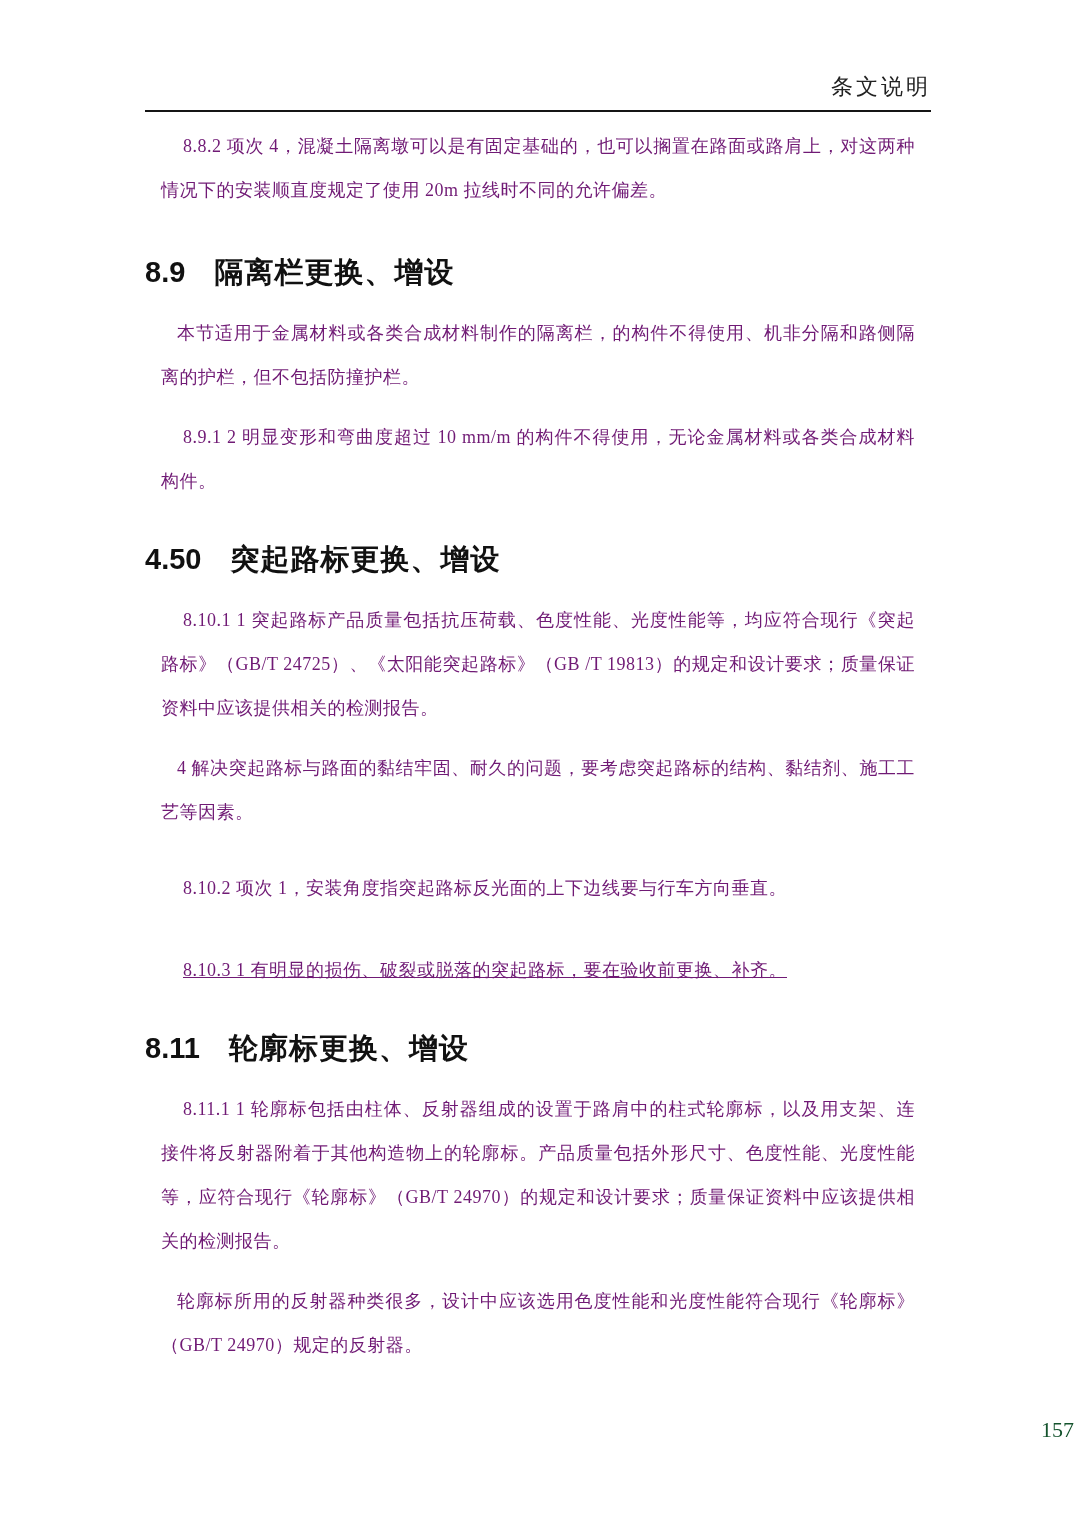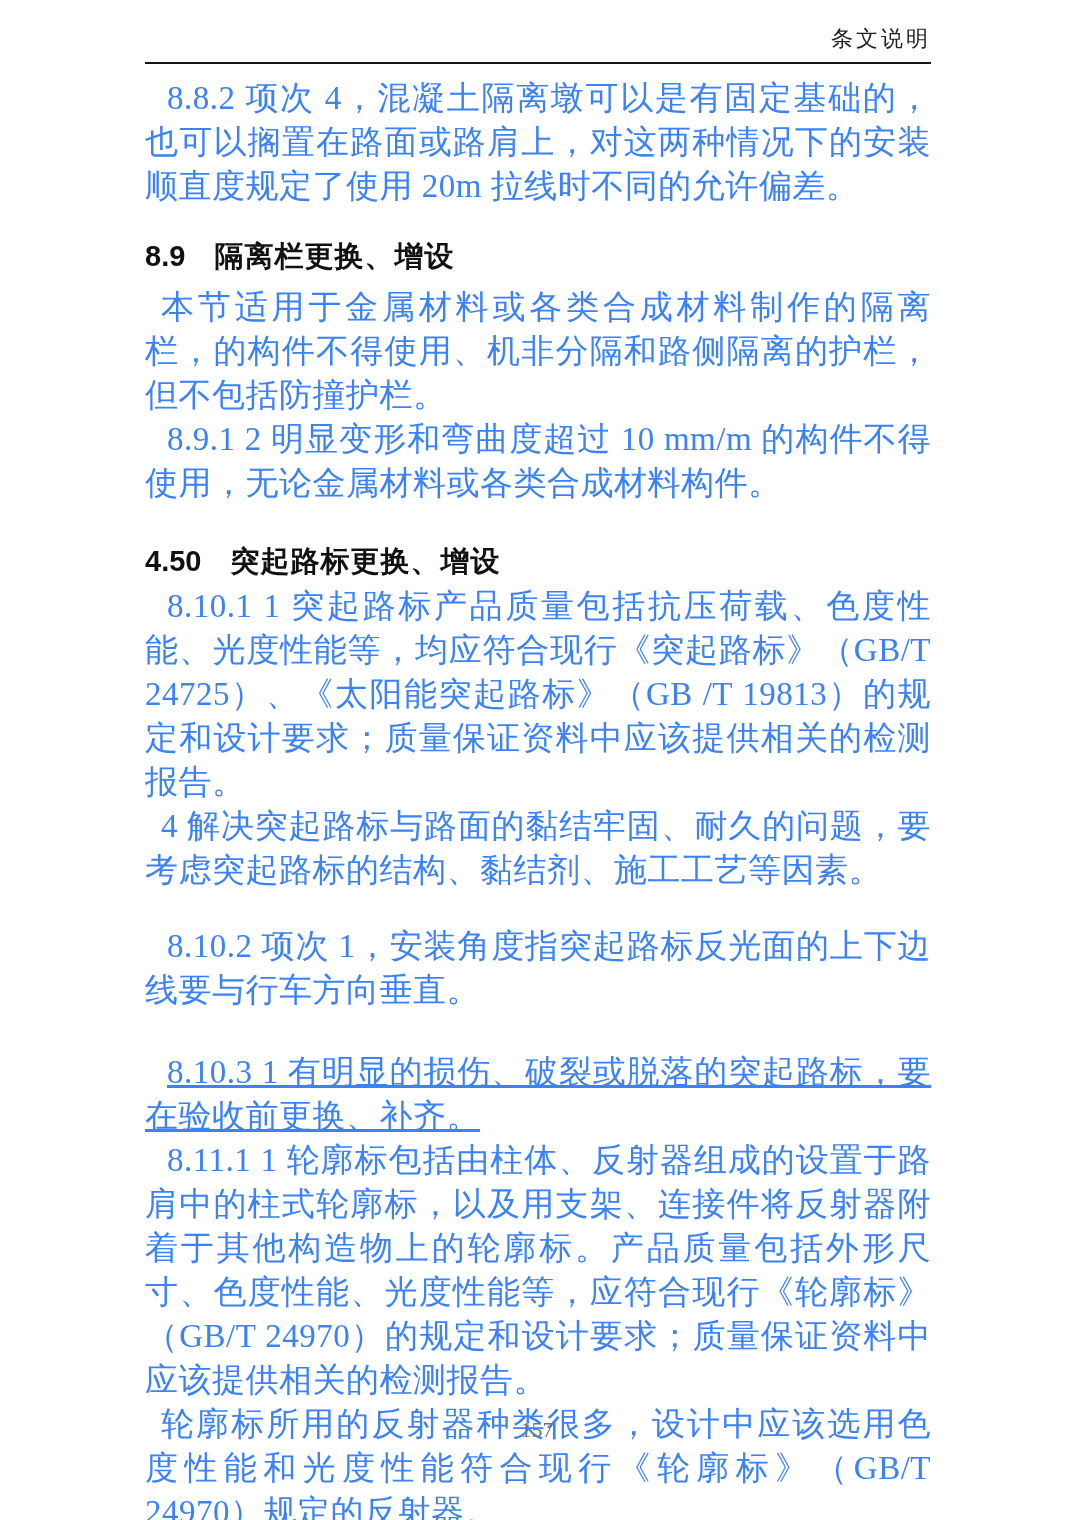--- a/index.html
+++ b/index.html
@@ -17,71 +17,71 @@
     overflow: hidden;
     box-sizing: border-box;
   }
   .text-area {
     position: absolute;
     left: 145px;
     top: 0;
     width: 786px;
   }
   .running-header {
-    padding-top: 24px;
+    padding-top: 72px;
     text-align: right;
     font-size: 22px;
     line-height: 30px;
     letter-spacing: 3px;
     color: #222;
   }
   .header-rule {
     margin-top: 8px;
     height: 0;
     border-top: 2px solid #151515;
   }
   .para {
-    margin: 0;
-    font-size: 33px;
+    margin: 16px;
+    font-size: 18px;
     line-height: 44px;
     text-align: justify;
     text-indent: 22px;
     letter-spacing: 0.5px;
-    color: #3b82f6;
+    color: #701a75;
   }
   .para.small-indent { text-indent: 16px; }
   .section-heading {
     margin: 0;
     font-family: "Liberation Sans", sans-serif;
     font-weight: bold;
     font-size: 29px;
     line-height: 45px;
     color: #111;
     letter-spacing: 1px;
   }
   .section-heading .h-num {
     font-weight: 600;
     margin-right: 20px;
     letter-spacing: 0;
   }
   .b0  { margin-top: 12px; }
-  .b1  { margin-top: 26px; margin-bottom: 6px; }
+  .b1  { margin-top: 38px; margin-bottom: 6px; }
   .b4  { margin-top: 34px; }
   .b7  { margin-top: 32px; }
   .b9  { margin-top: 38px; text-decoration: underline; }
   .b10 { margin-top: 34px; }
   .page-number {
     position: absolute;
     left: 0;
     top: 1415px;
     width: 100%;
-    text-align: center;
+    text-align: right;
     font-size: 22px;
     line-height: 30px;
-    color: #737373;
+    color: #14532d;
   }
 </style>
 </head>
 <body>
 
 <div class="page">
   <div class="text-area">
 
     <div class="running-header">条文说明</div>
     <div class="header-rule"></div>
@@ -104,20 +104,24 @@
 
     <p class="para b5">8.10.1  1 突起路标产品质量包括抗压荷载、色度性能、光度性能等，均应符合现行《突起路标》（GB/T 24725）、《太阳能突起路标》（GB /T 19813）的规定和设计要求；质量保证资料中应该提供相关的检测报告。</p>
 
     <p class="para small-indent b6">4 解决突起路标与路面的黏结牢固、耐久的问题，要考虑突起路标的结构、黏结剂、施工工艺等因素。</p>
 
     <p class="para b7">8.10.2  项次 1，安装角度指突起路标反光面的上下边线要与行车方向垂直。</p>
 
 
     <p class="para b9">8.10.3  1 有明显的损伤、破裂或脱落的突起路标，要在验收前更换、补齐。</p>
 
+    <h2 class="section-heading b10">
+      <span class="h-num">8.11</span>
+      <span class="h-title">轮廓标更换、增设</span>
+    </h2>
 
     <p class="para b11">8.11.1  1 轮廓标包括由柱体、反射器组成的设置于路肩中的柱式轮廓标，以及用支架、连接件将反射器附着于其他构造物上的轮廓标。产品质量包括外形尺寸、色度性能、光度性能等，应符合现行《轮廓标》（GB/T 24970）的规定和设计要求；质量保证资料中应该提供相关的检测报告。</p>
 
     <p class="para small-indent b12">轮廓标所用的反射器种类很多，设计中应该选用色度性能和光度性能符合现行《轮廓标》（GB/T 24970）规定的反射器。</p>
 
   </div>
 
   <div class="page-number">157</div>
 </div>
 

